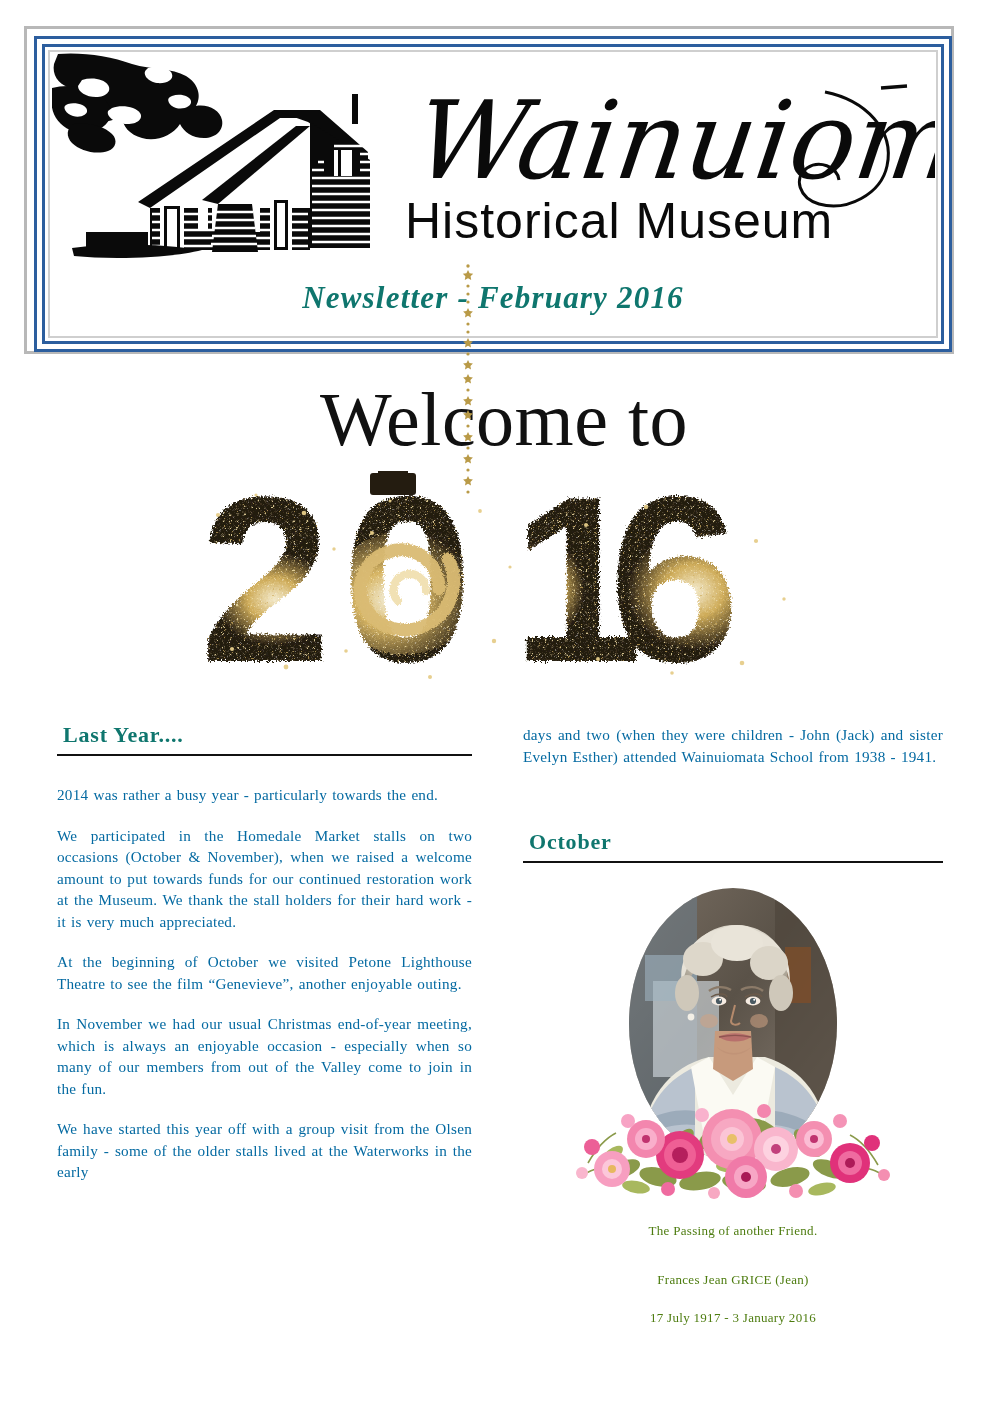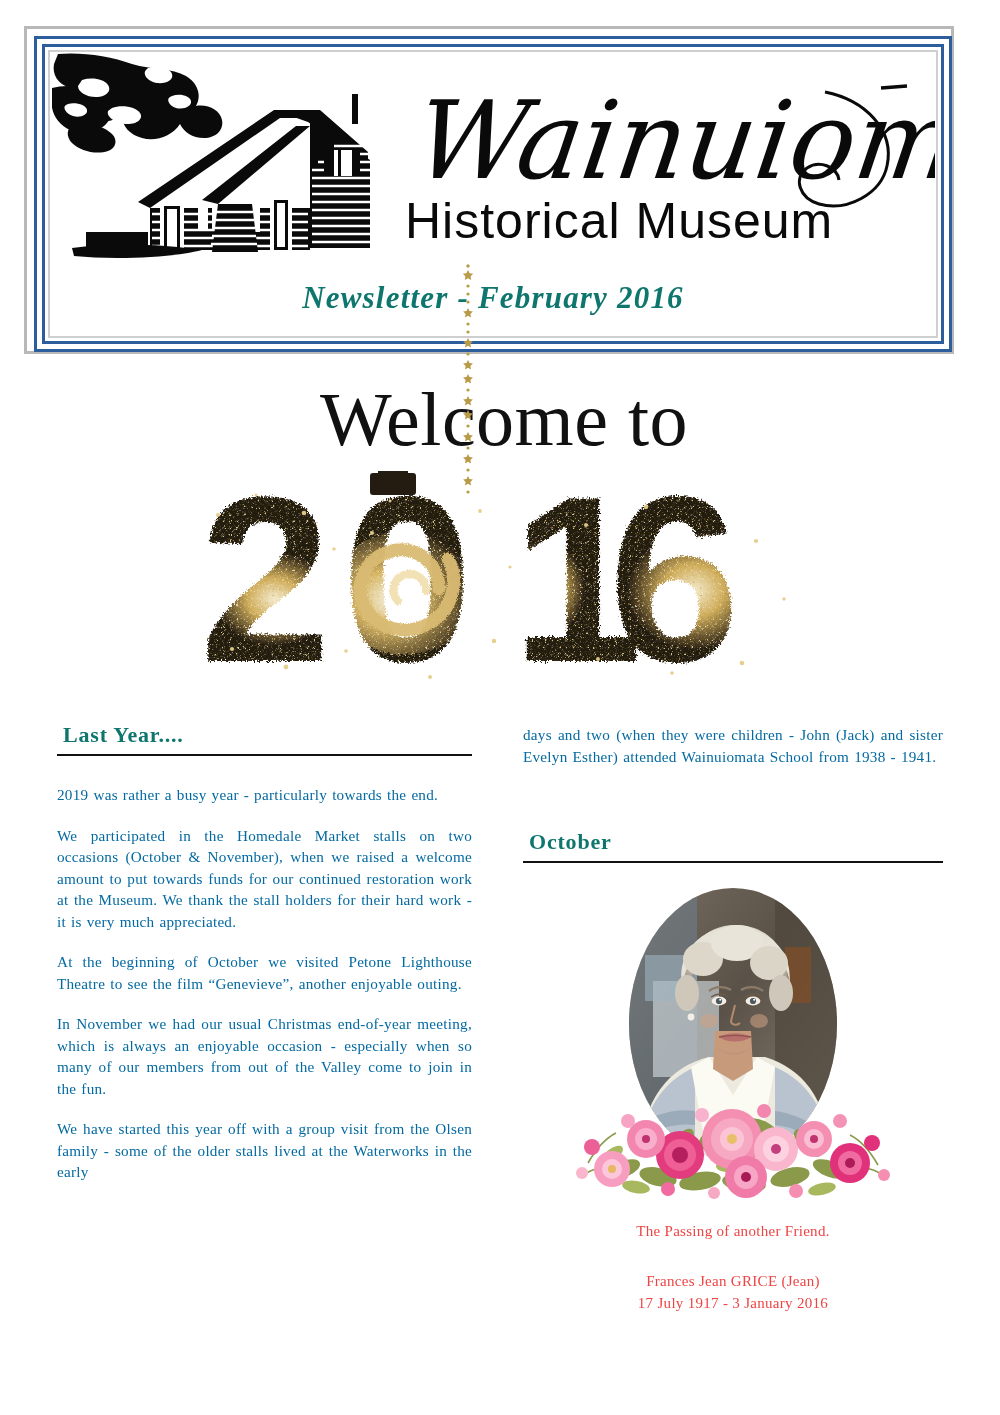--- a/index.html
+++ b/index.html
@@ -212,24 +212,24 @@
     position: absolute;
     left: 50%;
     transform: translateX(-50%);
     bottom: 16px;
     width: 330px;
     height: 124px;
   }
   .obit-caption {
     text-align: center;
     font-family: "Liberation Serif", "DejaVu Serif", serif;
-    font-size: 15px;
+    font-size: 13px;
     letter-spacing: 0.3px;
-    margin: 0;
-    color: #ef4444;
+    margin: 16px;
+    color: #4d7c0f;
   }
   #obit-cap-1 { margin-top: 6px; }
   #obit-name  { margin-top: 30px; line-height: 22px; }
   #obit-dates { line-height: 22px; }
 </style>
 </head>
 <body>
 
 <div id="masthead">
   <div class="frame-shadow"></div>
@@ -467,21 +467,21 @@
   </svg>
 </div>
 
 <div id="body-area">
 
   <div class="col col-left">
     <h2 class="section-head">Last Year....</h2>
     <hr class="head-rule">
 
     <div class="body-text left-body">
-      <p>2019 was rather a busy year - particularly towards the end.</p>
+      <p>2014 was rather a busy year - particularly towards the end.</p>
       <p>We participated in the Homedale Market stalls on two occasions (October &amp; November), when we raised a welcome amount to put towards funds for our continued restoration work at the Museum. We thank the stall holders for their hard work - it is very much appreciated.</p>
       <p>At the beginning of October we visited Petone Lighthouse Theatre to see the film “Genevieve”, another enjoyable outing.</p>
       <p>In November we had our usual Christmas end-of-year meeting, which is always an enjoyable occasion - especially when so many of our members from out of the Valley come to join in the fun.</p>
       <p>We have started this year off with a group visit from the Olsen family - some of the older stalls lived at the Waterworks in the early</p>
     </div>
   </div>
 
   <div class="col col-right">
     <div class="body-text right-body-top">
       <p>days and two (when they were children - John (Jack) and sister Evelyn Esther) attended Wainuiomata School from 1938 - 1941.</p>

